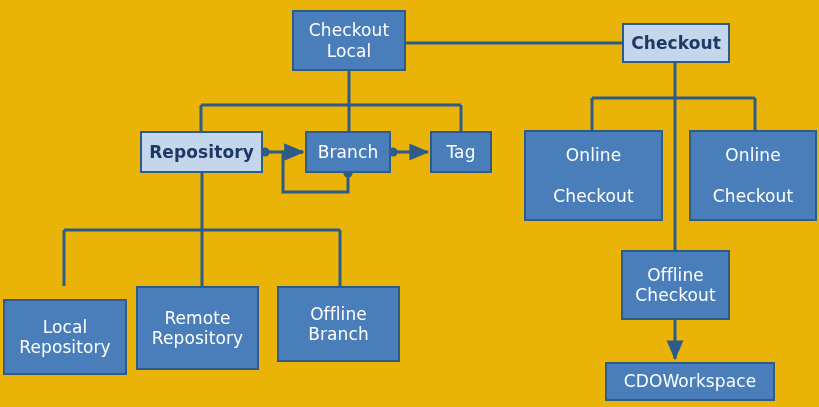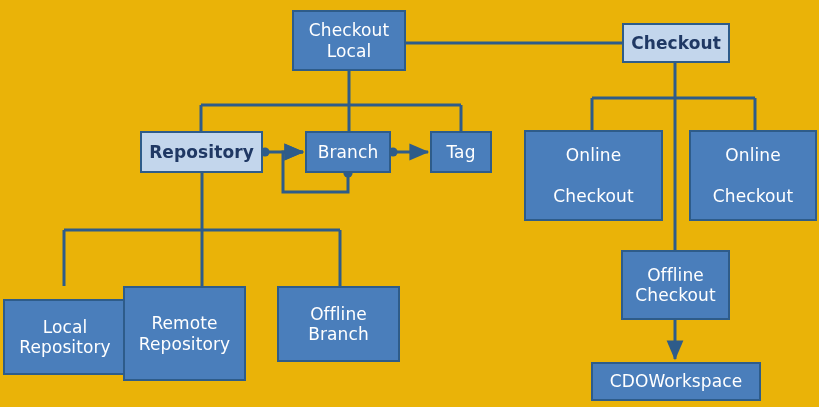--- a/index.html
+++ b/index.html
@@ -122,29 +122,29 @@
   </div>
 
   <div class="node" style="left:689px; top:130px; width:128px; height:91px;">
     <span class="lbl"><span>Online</span><br><br><span>Checkout</span></span>
   </div>
 
   <div class="node" style="left:3px; top:286px; width:124px; height:76px;margin-top:13px;">
     <span class="lbl"><span>Local</span><br><span>Repository</span></span>
   </div>
 
-  <div class="node" style="left:123px; top:286px; width:123px; height:95px;">
+  <div class="node" style="left:136px; top:286px; width:123px; height:84px;">
     <span class="lbl"><span>Remote</span><br><span>Repository</span></span>
   </div>
 
   <div class="node" style="left:277px; top:286px; width:123px; height:76px;">
     <span class="lbl"><span>Offline</span><br><span>Branch</span></span>
   </div>
 
   <div class="node" style="left:621px; top:250px; width:109px; height:70px;">
     <span class="lbl"><span>Offline</span><br><span>Checkout</span></span>
   </div>
 
-  <div class="node" style="left:591px; top:362px; width:170px; height:39px;">
+  <div class="node" style="left:605px; top:362px; width:170px; height:39px;">
     <span class="lbl">CDOWorkspace</span>
   </div>
 
 </div>
 
 </body></html>

